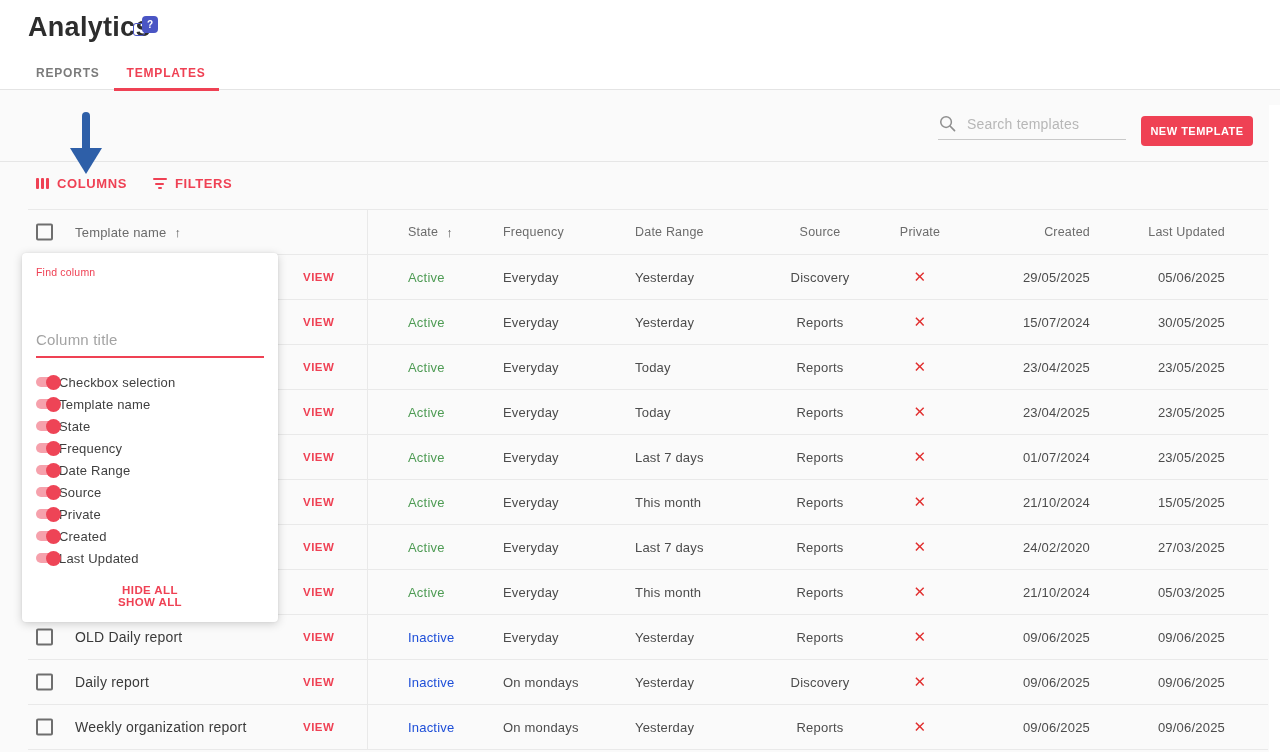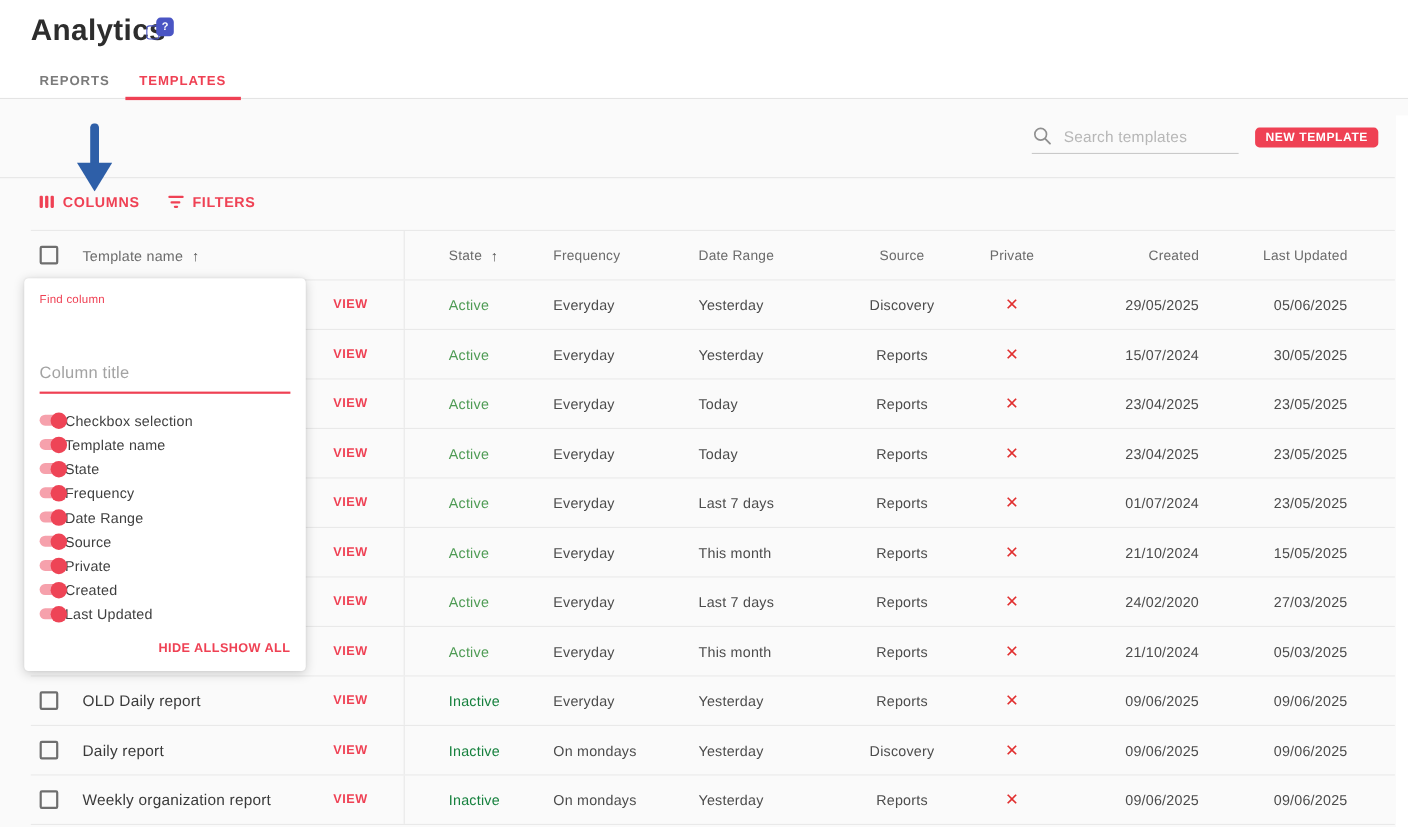--- a/index.html
+++ b/index.html
@@ -25,21 +25,21 @@
   .content { position:absolute; top:90px; left:0; right:0; bottom:0; background:#fafafa; }
   .right-strip { position:absolute; top:15px; bottom:0; left:1269px; width:11px; background:#fff; }
   .toolbar-divider { position:absolute; top:71px; left:0; width:1268px; border-top:1px solid #e6e6e6; }
 
   
   .search { position:absolute; left:938px; top:24px; width:188px; display:flex; align-items:center; gap:10px;
             border-bottom:1px solid #c9c9c9; padding-bottom:6px; }
   .search svg { flex:0 0 auto; }
   .search input { border:0; outline:0; background:transparent; font-family:inherit; font-size:14px; color:#555; width:150px; letter-spacing:.2px; }
   .search input::placeholder { color:#b7b7b7; }
-  .btn-new { position:absolute; left:1141px; top:26px; width:112px; height:18px; background:#ef4154; color:#fff;
+  .btn-new { position:absolute; left:1141px; top:26px; width:112px; height:30px; background:#ef4154; color:#fff;
              border:0; border-radius:4px; font-family:inherit; font-size:11px; font-weight:700; letter-spacing:.5px; cursor:pointer; }
 
   
   .table-controls { position:absolute; top:86px; left:36px; display:flex; gap:26px; }
   .ctl { display:flex; align-items:center; gap:8px; background:none; border:0; cursor:pointer; font-family:inherit;
          font-size:13px; font-weight:700; letter-spacing:.6px; color:#ef4154; }
   .columns-icon { display:flex; gap:2px; }
   .columns-icon i { width:3px; height:11px; background:#ef4154; border-radius:1px; }
   .filter-icon { display:flex; flex-direction:column; align-items:center; gap:2.5px; }
   .filter-icon i { height:2px; background:#ef4154; border-radius:1px; }
@@ -63,36 +63,36 @@
           letter-spacing:.5px; color:#ef4154; text-decoration:none; cursor:pointer; }
   .sort-arrow { margin-left:8px; font-size:13px; color:#555; }
   .c-state   { width:102px; padding-left:40px; }
   .c-freq    { width:140px; padding-left:33px; }
   .c-range   { width:150px; padding-left:25px; }
   .c-source  { width:120px; justify-content:center; }
   .c-private { width:80px;  justify-content:center; }
   .c-created { width:140px; justify-content:flex-end; padding-right:10px; }
   .c-updated { width:168px; justify-content:flex-end; padding-right:43px; }
   .state.active { color:#4e9b54; }
-  .state.inactive { color:#15803d; }
+  .state.inactive { color:#1d4ed8; }
   .x-icon { color:#e12f2f; font-size:15px; font-weight:600; }
 
   
   .popup { position:absolute; left:22px; top:163px; width:256px; background:#fff; border-radius:4px;
            box-shadow:0 2px 10px rgba(0,0,0,.18), 0 0 2px rgba(0,0,0,.08); z-index:10; padding:13px 14px 14px; }
   .find-label { font-size:10.5px; color:#ef4154; letter-spacing:.2px; }
   .popup input { width:100%; border:0; outline:0; border-bottom:2px solid #ef4154; background:transparent;
                  font-family:inherit; font-size:15px; color:#444; padding:5px 0 8px; letter-spacing:.2px;margin-top:48px; }
   .popup input::placeholder { color:#a3a3a3; }
   .toggle-list { margin-top:13px; }
   .toggle-row { display:flex; align-items:center; gap:0; height:22px; cursor:pointer; }
   .switch { position:relative; width:23px; height:10px; background:#f6a1ac; border-radius:5px; flex:0 0 auto; }
   .switch .knob { position:absolute; right:-2px; top:-2.5px; width:15px; height:15px; border-radius:50%; background:#ee4456; }
   .toggle-label { font-size:13px; color:#3f3f3f; letter-spacing:.2px; }
-  .popup-footer { display:flex; justify-content:flex-end; margin-top:15px; }
+  .popup-footer { display:flex; justify-content:space-between; margin-top:15px;flex-direction:column; }
   .popup-footer button { background:none; border:0; font-family:inherit; font-size:11.5px; font-weight:700;
                          letter-spacing:.4px; color:#ef4154; cursor:pointer; }
 </style>
 </head>
 <body>
 
 <div class="app">
 
   <div class="topbar">
     <h1 class="page-title">Analytics</h1>

